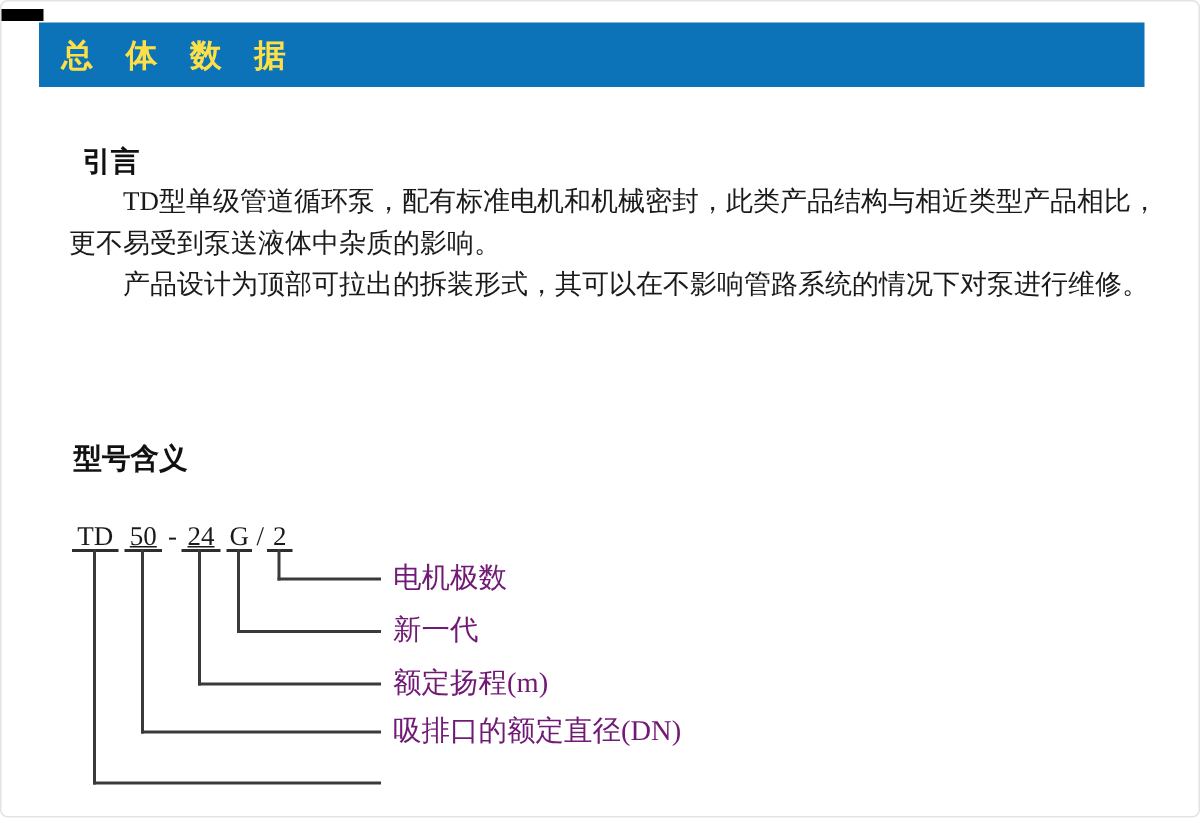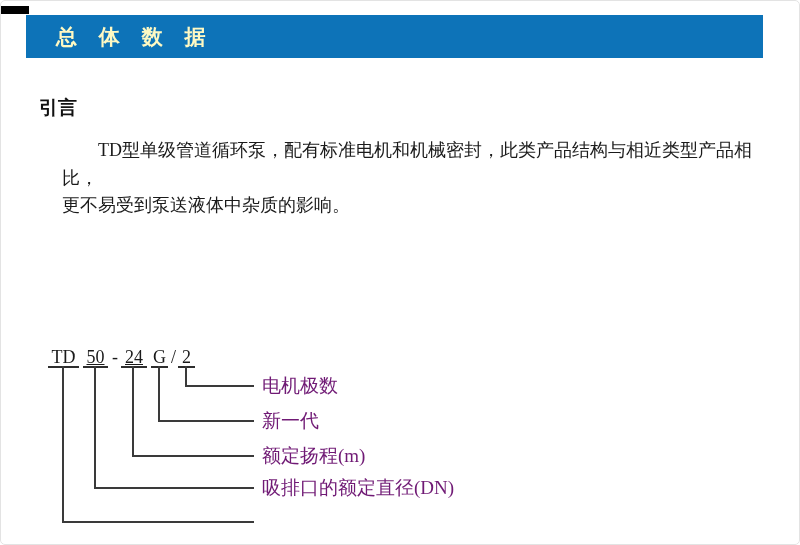--- a/index.html
+++ b/index.html
@@ -7,30 +7,30 @@
        font-family:"Liberation Serif","DejaVu Serif",serif;color:#1a1a1a;}
   .page{position:absolute;inset:0;background:#ffffff;
         border:1px solid #e3e3e3;border-radius:5px;box-sizing:border-box;}
 
   
   .corner-mark{position:absolute;left:0;top:5px;width:28px;height:8px;background:#000;}
 
   
   .banner{position:absolute;left:25px;top:14px;width:737px;height:43px;
           background:#0d73b8;display:flex;align-items:center;}
-  .banner span{color:#fef9c3;font-family:"Liberation Sans","DejaVu Sans",sans-serif;
-          font-weight:bold;font-size:21px;letter-spacing:8px;padding-left:30px;white-space:nowrap;}
+  .banner span{color:#fde047;font-family:"Liberation Sans","DejaVu Sans",sans-serif;
+          font-weight:bold;font-size:21px;letter-spacing:8px;padding-left:15px;white-space:nowrap;}
 
   
-  .intro-heading{position:absolute;left:38px;top:94px;margin:0;
+  .intro-heading{position:absolute;left:54px;top:94px;margin:0;
           font-family:"Liberation Sans","DejaVu Sans",sans-serif;
           font-size:19px;font-weight:bold;color:#111;}
   .body-text{position:absolute;left:45px;top:120px;width:740px;
           font-size:18px;line-height:27.5px;}
-  .body-text p{margin:16px;text-indent:2em;white-space:pre-line;}
+  .body-text p{margin:0;text-indent:2em;white-space:pre-line;}
 
   
   .model-heading{position:absolute;left:48px;top:292px;margin:0;
           font-family:"Liberation Sans","DejaVu Sans",sans-serif;
           font-size:19px;font-weight:bold;color:#111;}
   .model-code{position:absolute;left:48px;top:324px;font-size:18px;letter-spacing:0.5px;}
 
   .seg{position:absolute;top:346px;height:19px;font-size:18px;text-align:center;
        box-sizing:content-box;}
   .seg.u{border-bottom:2px solid #2e2e2e;}
@@ -72,22 +72,24 @@
 
   <div class="banner">
     <span>总 体 数 据</span>
   </div>
 
   <h2 class="intro-heading">引言</h2>
 
   <div class="body-text">
     <p>TD型单级管道循环泵，配有标准电机和机械密封，此类产品结构与相近类型产品相比，
 更不易受到泵送液体中杂质的影响。</p>
+    <p>产品设计为顶部可拉出的拆装形式，其可以在不影响管路系统的情况下对泵进行维修。</p>
   </div>
 
+  <h2 class="model-heading">型号含义</h2>
 
 
   <span class="seg u seg-td">TD</span>
   <span class="seg u seg-50">50</span>
   <span class="seg seg-dash">-</span>
   <span class="seg u seg-24">24</span>
   <span class="seg u seg-g">G</span>
   <span class="seg seg-slash">/</span>
   <span class="seg u seg-2">2</span>
 

